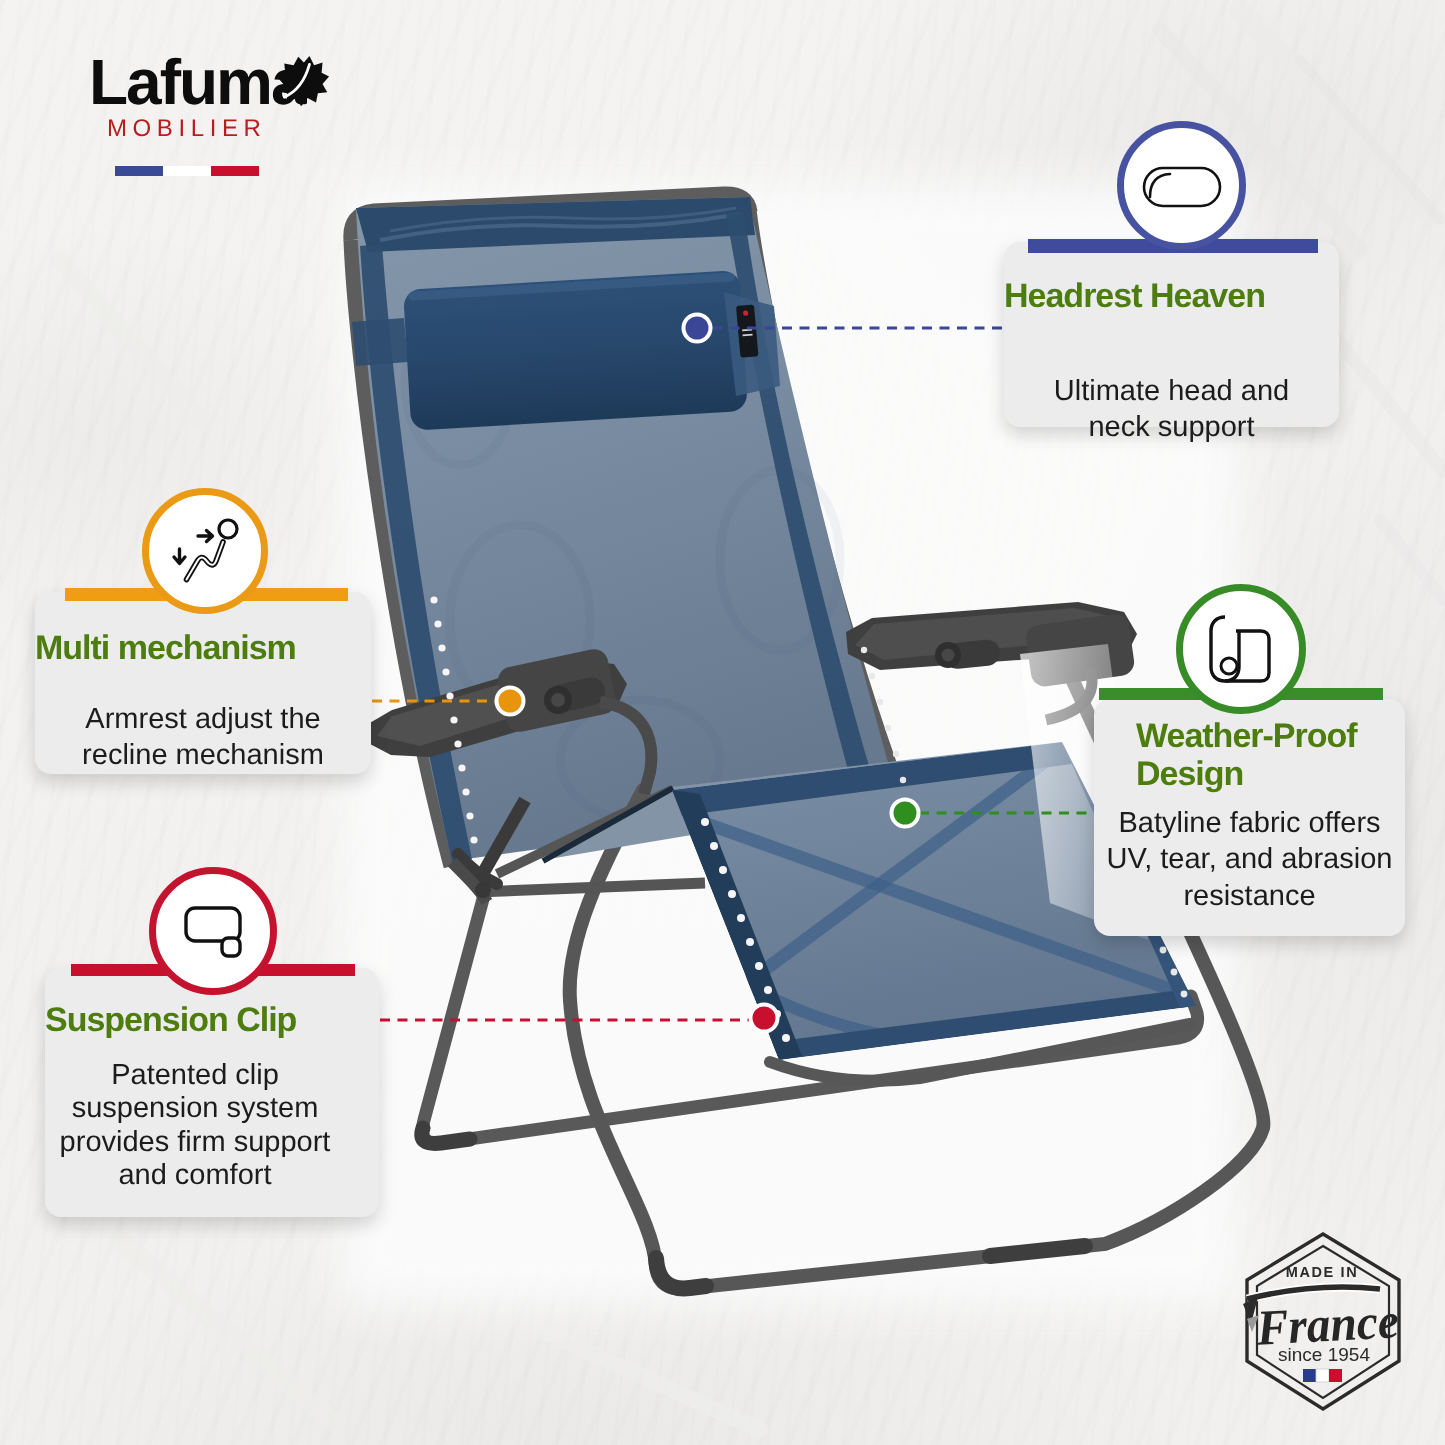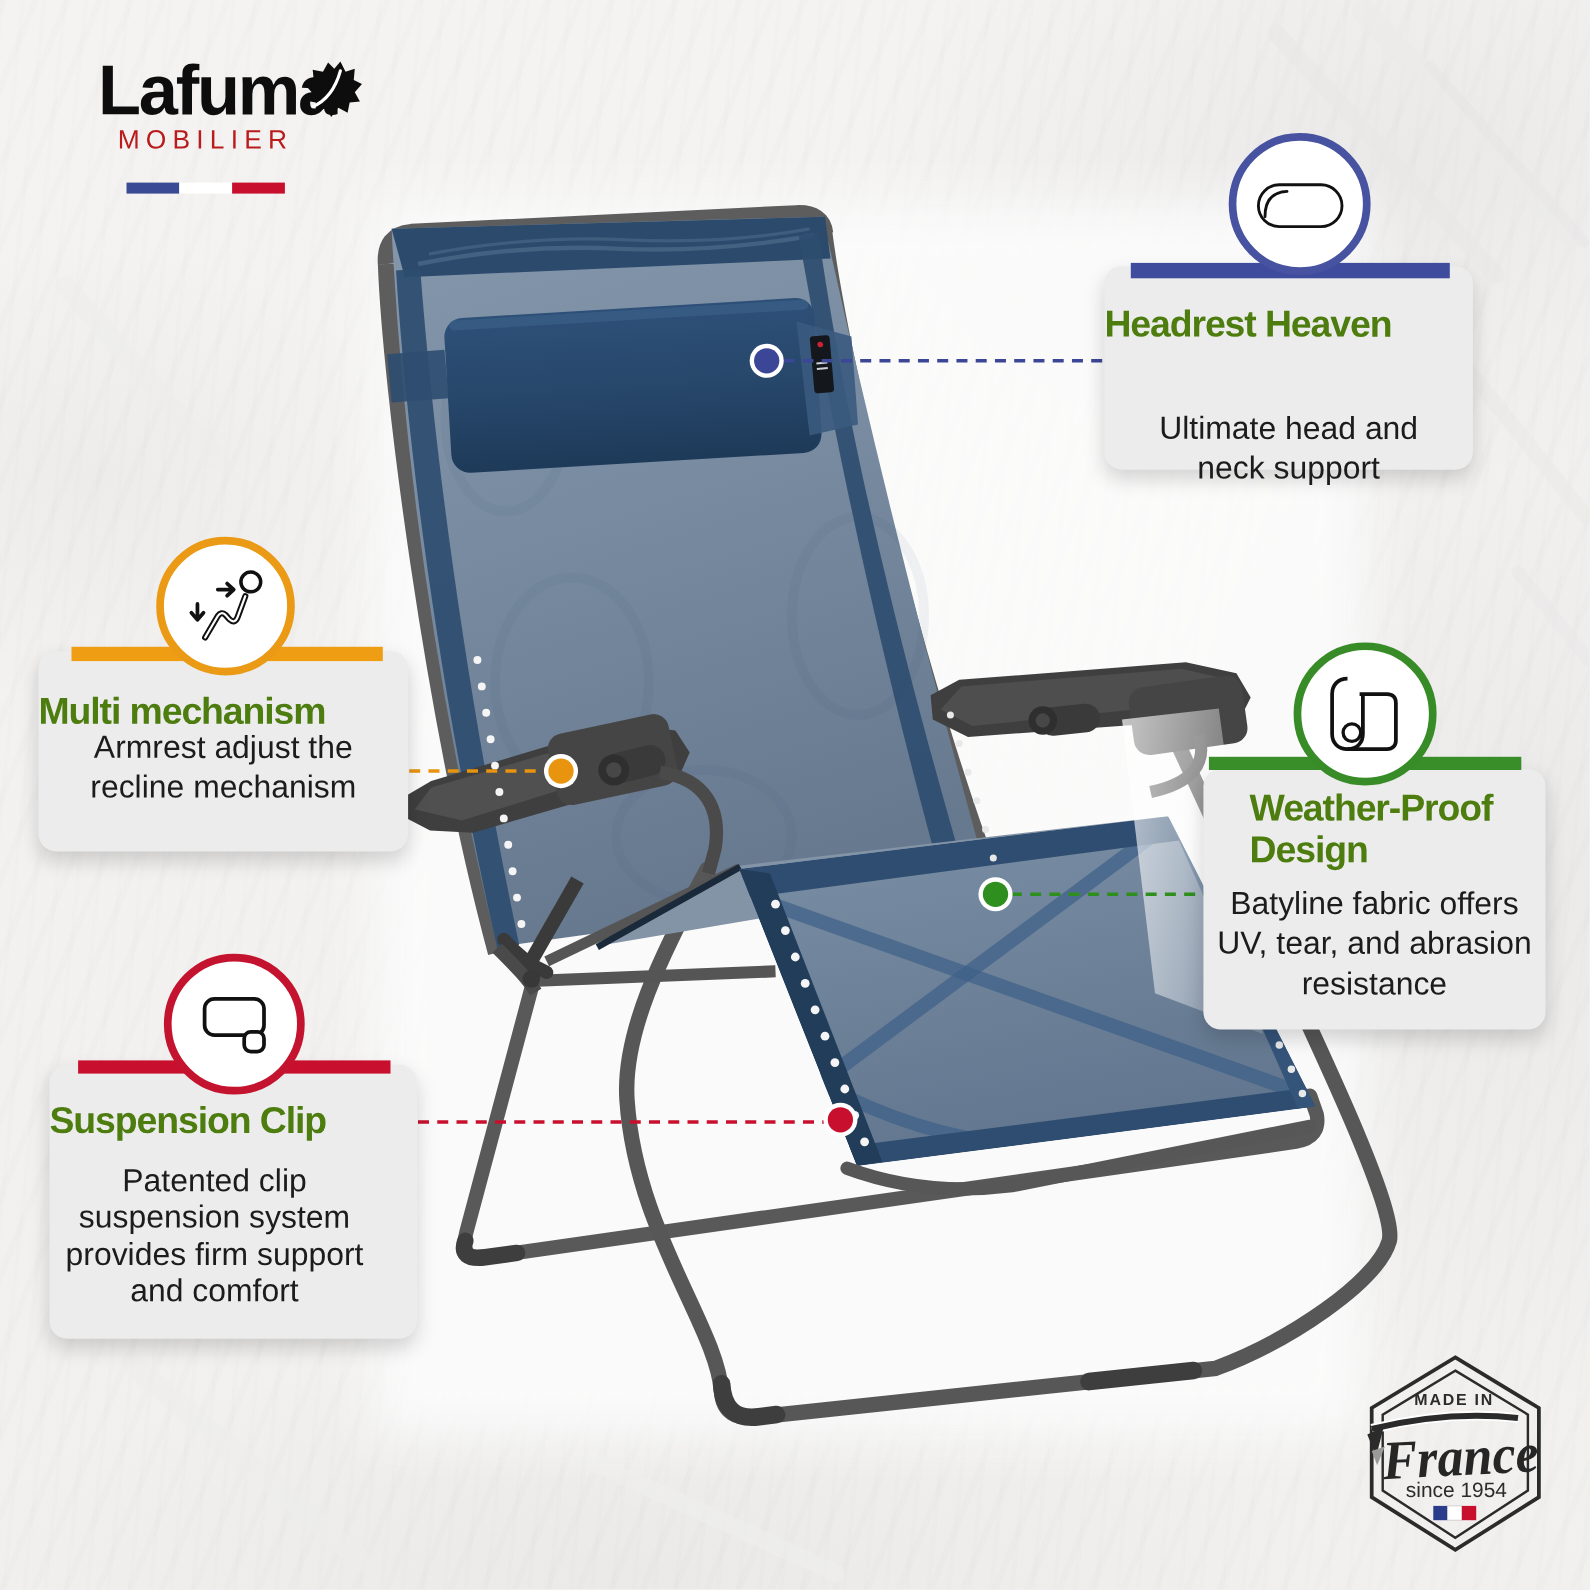--- a/index.html
+++ b/index.html
@@ -259,21 +259,21 @@
 <div class="circ" style="left:1117px;top:121px;width:129px;height:129px;border:7px solid #4753a0;">
 <svg width="96" height="60" viewBox="0 0 96 60">
       <rect x="10" y="12" width="76" height="38" rx="19" fill="none" stroke="#111" stroke-width="2.6"></rect>
       <path d="M 16,41 Q 16,19 36,18" fill="none" stroke="#111" stroke-width="2.6" stroke-linecap="round"></path>
     </svg>
 </div>
 
 <div class="card" style="left:35px;top:592px;width:336px;height:182px;"></div>
 <div class="bar" style="left:65px;top:588px;width:283px;height:13px;background:#ef9d13;"></div>
 <div style="position:absolute;left:35px;top:628px;width:336px;" class="title">Multi mechanism</div>
-<div style="position:absolute;left:35px;top:662px;width:336px;" class="body">Armrest adjust the<br>recline mechanism</div>
+<div style="position:absolute;left:35px;top:700px;width:336px;" class="body">Armrest adjust the<br>recline mechanism</div>
 <div class="circ" style="left:142px;top:488px;width:126px;height:126px;border:7px solid #ea9a15;">
 <svg width="80" height="80" viewBox="0 0 80 80">
  <circle cx="63" cy="18" r="9" fill="none" stroke="#111" stroke-width="3.2"></circle>
  <path d="M 58,31 L 51,50 Q 48.5,56.5 43.5,52 L 40,48 Q 36,44.5 33,49 L 21.5,68.5" fill="none" stroke="#111" stroke-width="5.6" stroke-linejoin="round" stroke-linecap="round"></path>
  <path d="M 58,31 L 51,50 Q 48.5,56.5 43.5,52 L 40,48 Q 36,44.5 33,49 L 21.5,68.5" fill="none" stroke="#fff" stroke-width="2" stroke-linejoin="round" stroke-linecap="round"></path>
  <path d="M 33,25 L 46,25 M 41.5,19.5 L 47.5,25 L 41.5,30.5" fill="none" stroke="#111" stroke-width="3.4" stroke-linecap="round" stroke-linejoin="round"></path>
  <path d="M 14.5,38 L 14.5,51 M 9,46 L 14.5,52.5 L 20,46" fill="none" stroke="#111" stroke-width="3.4" stroke-linecap="round" stroke-linejoin="round"></path>
 </svg>
 </div>
 

